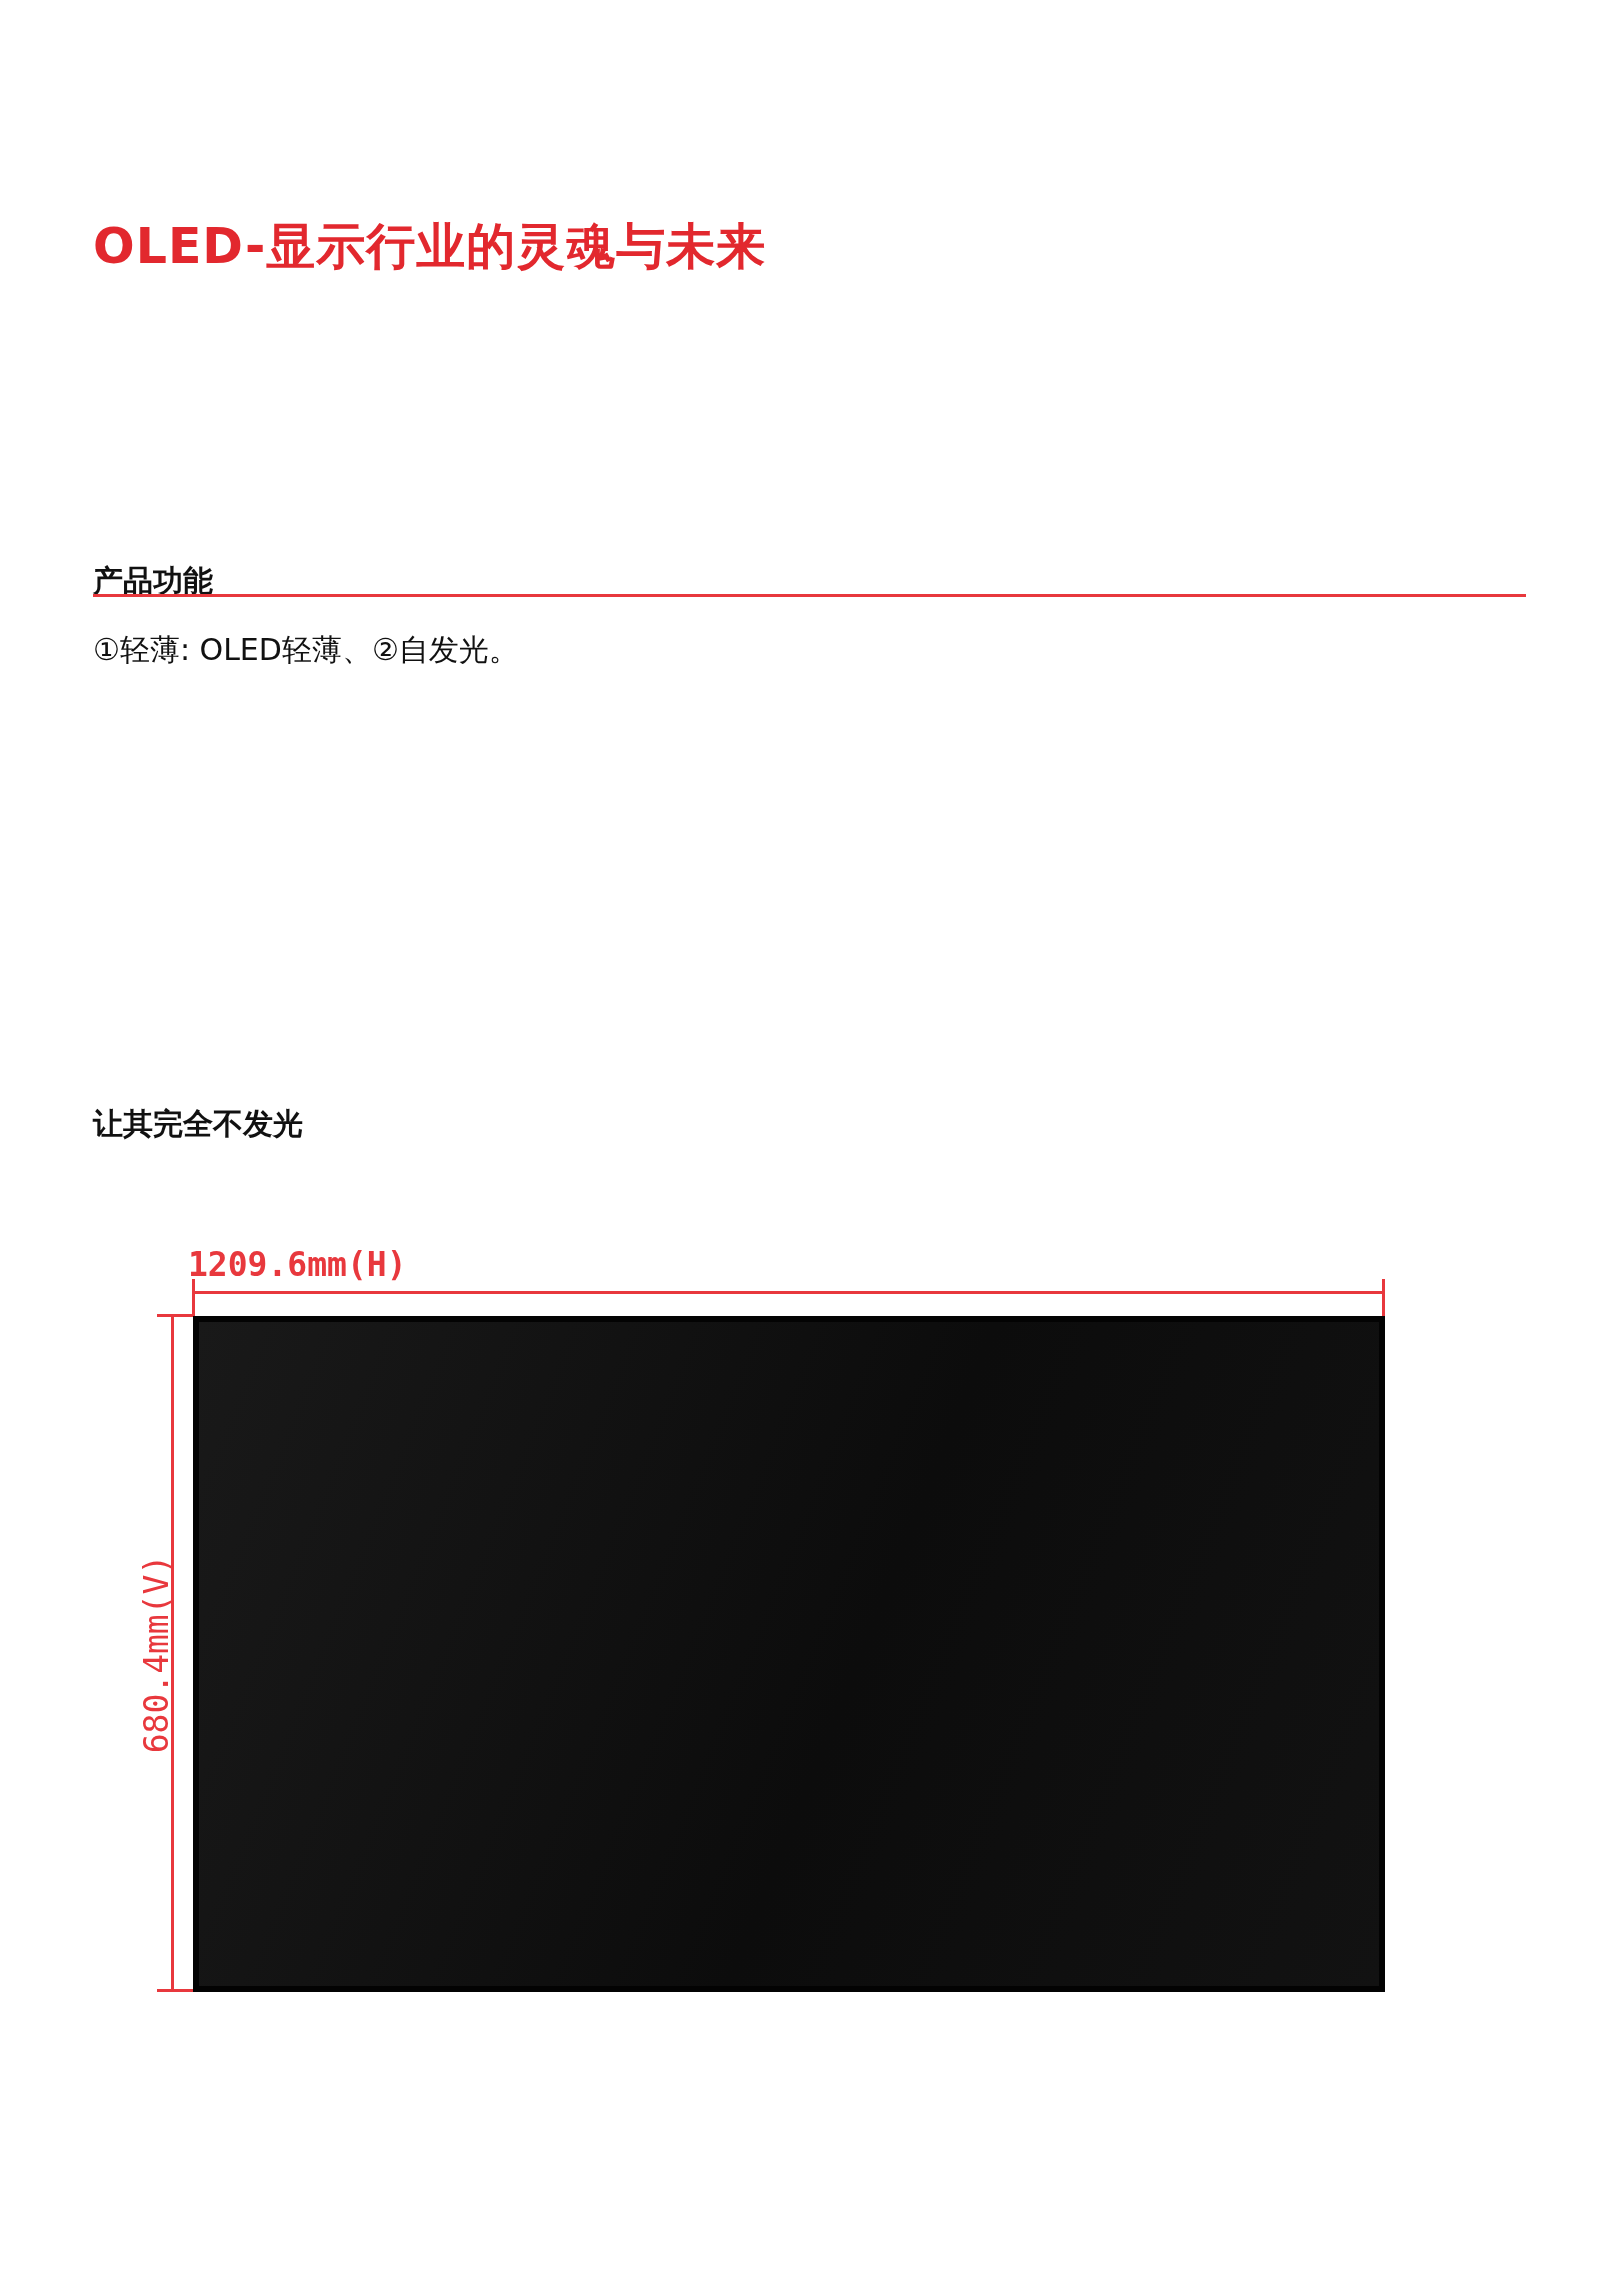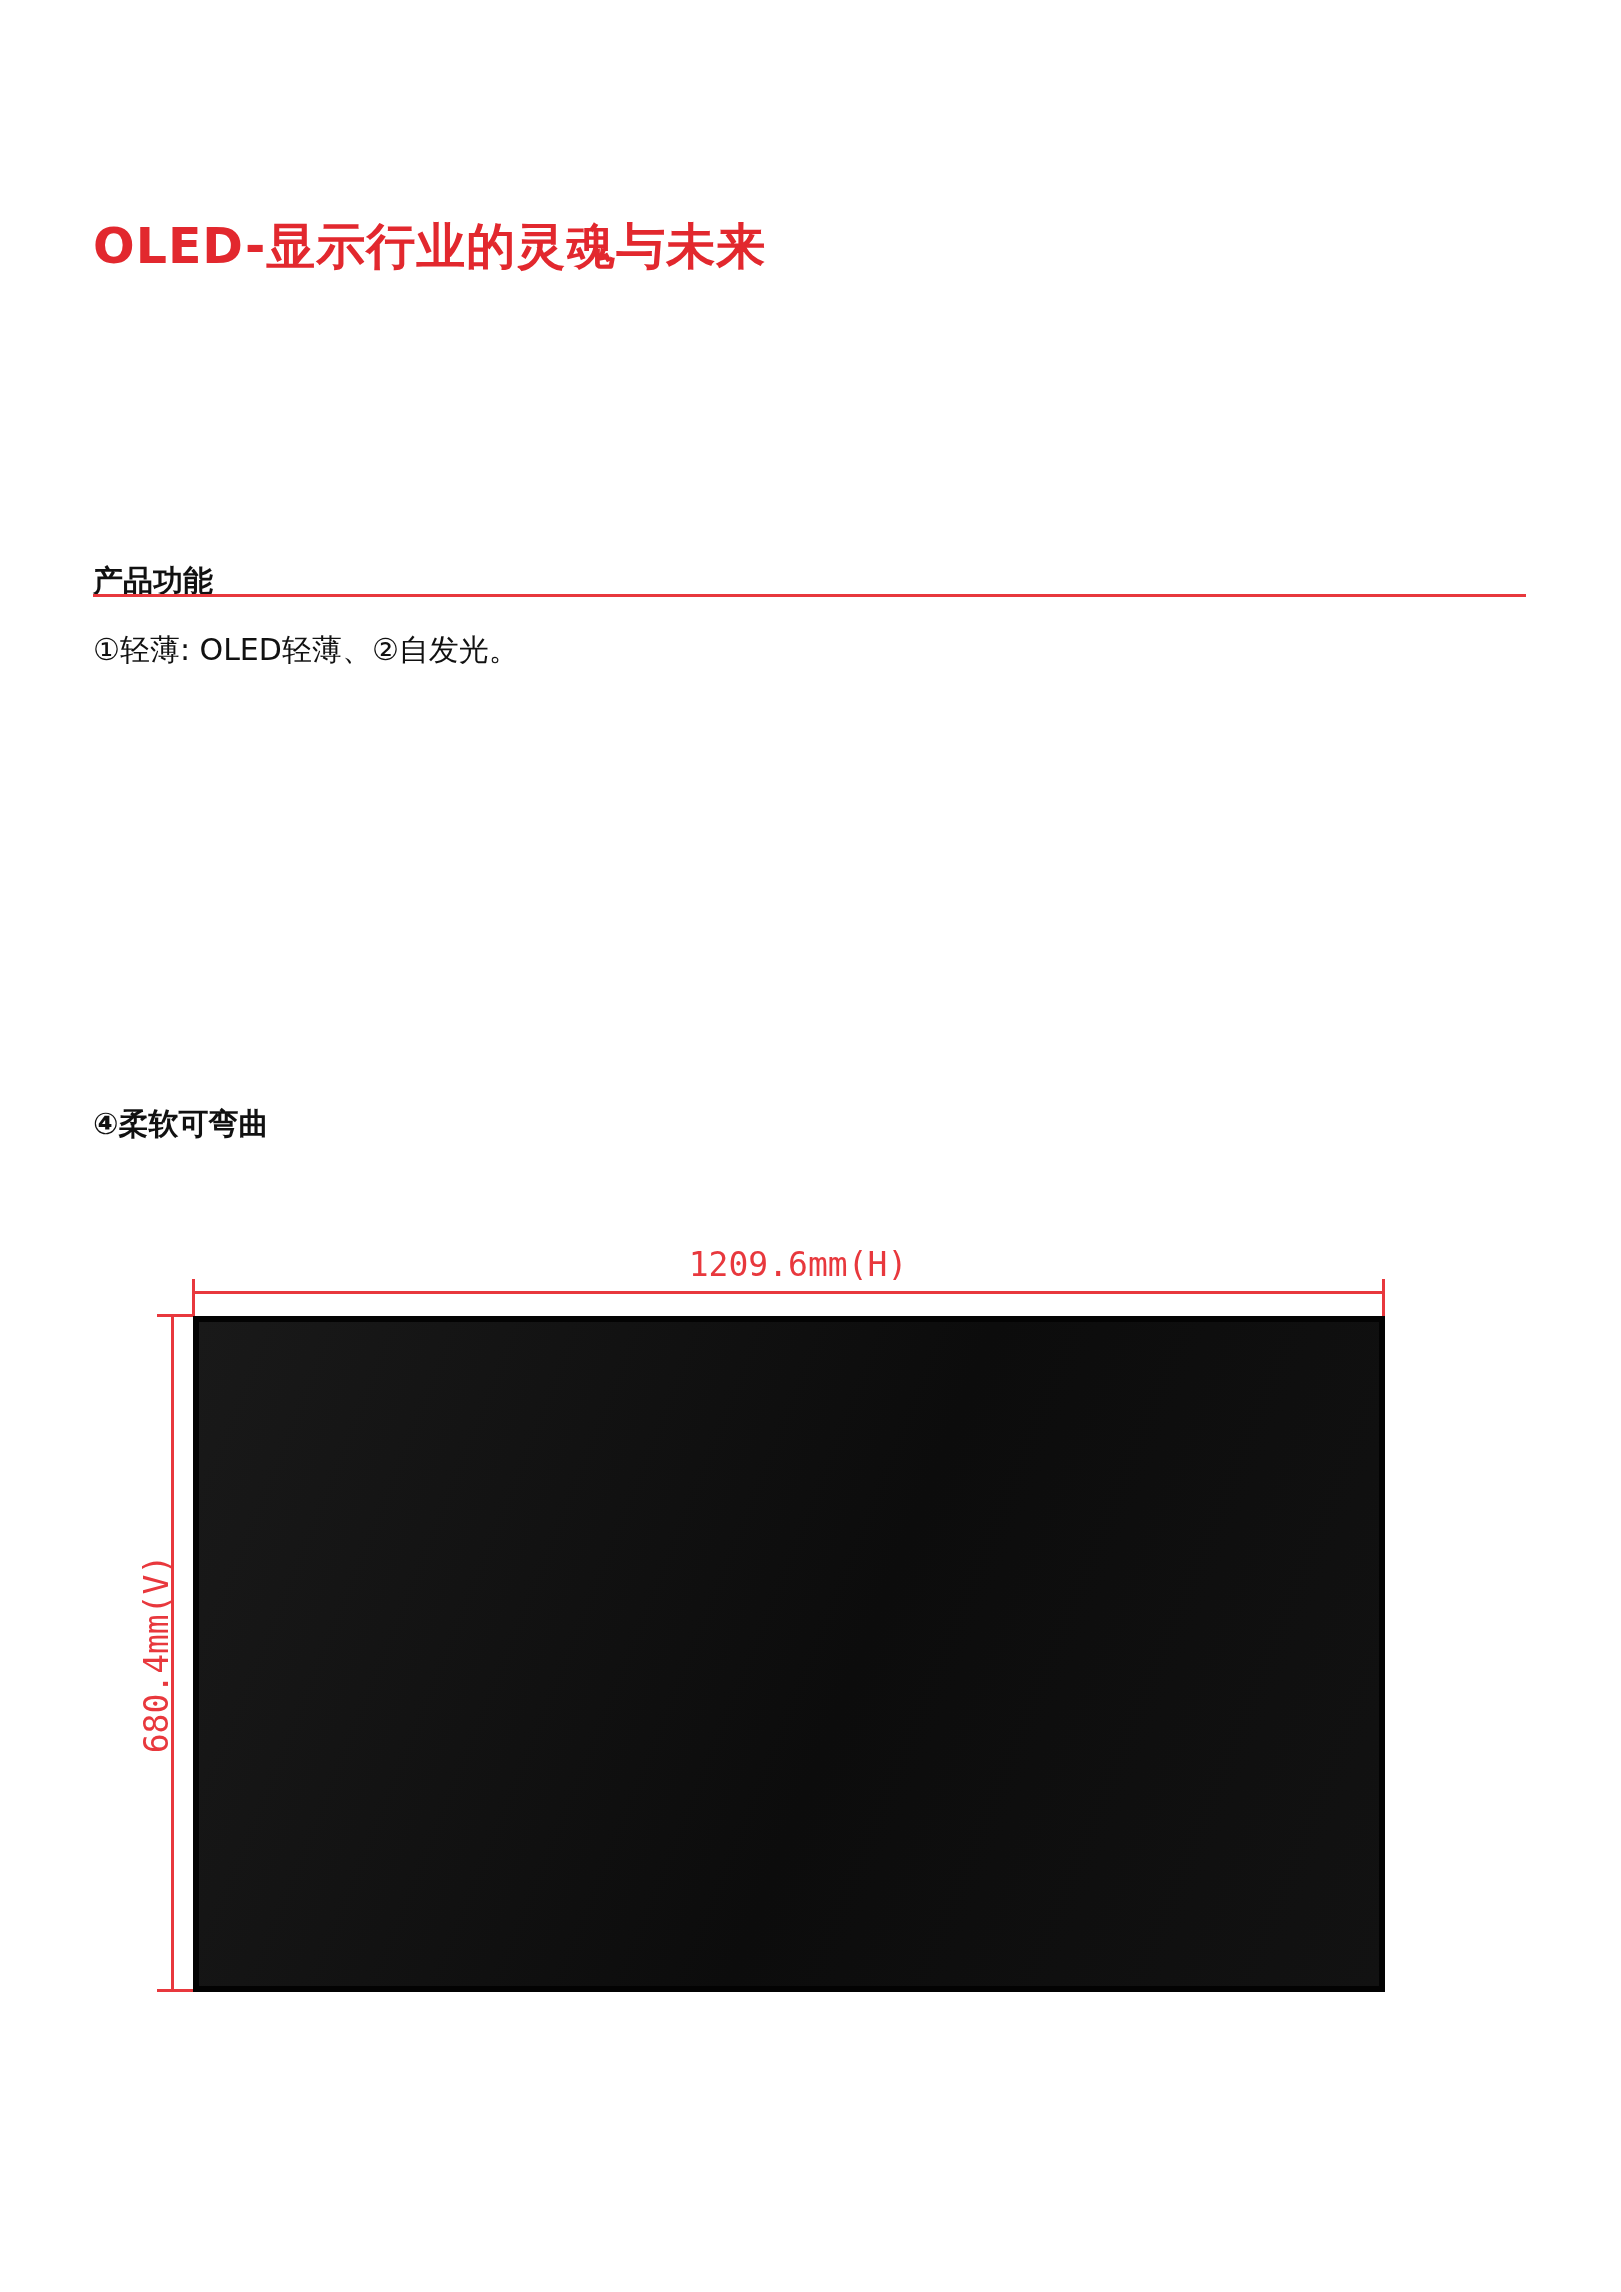--- a/index.html
+++ b/index.html
@@ -55,22 +55,22 @@
   }
   .dim{position:absolute;background:var(--line-red);}
   .dim-label{
     position:absolute;
     color:var(--line-red);
     font-family:"DejaVu Sans Mono","Liberation Mono",monospace;
     font-size:33px;font-weight:400;
     white-space:nowrap;
   }
   .dim-label.horizontal{
-    left:202px;top:1245px;width:1192px;
-    text-align:center;
+    left:188px;top:1245px;width:1192px;
+    font-weight:bold;
   }
   .dim-label.vertical{
     left:156px;top:1654px;
     transform:translate(-50%,-50%) rotate(-90deg);
   }
   .h-dim-line{left:193px;top:1291px;width:1192px;height:2.9px;}
   .tick-left-v{left:192px;top:1279px;width:2.9px;height:37px;}
   .tick-right-v{left:1382px;top:1279px;width:2.9px;height:37px;}
   .v-dim-line{left:171px;top:1316px;width:2.9px;height:675px;}
   .tick-top-h{left:157px;top:1314px;width:36px;height:2.9px;}
@@ -91,21 +91,21 @@
   <div class="intro">
   </div>
 
   <h2 class="section-heading">产品功能</h2>
   <div class="section-underline"></div>
 
   <div class="feature-list">
     <div class="feature-item">①轻薄: OLED轻薄、②自发光。</div>
   </div>
 
-  <h2 class="drawing-heading">④柔软可弯曲</h2>
+  <h2 class="drawing-heading">让其完全不发光</h2>
 
   <div>
     <div class="dim-label horizontal">1209.6mm(H)</div>
     <div class="dim h-dim-line"></div>
     <div class="dim tick-left-v"></div>
     <div class="dim tick-right-v"></div>
 
     <div class="dim v-dim-line"></div>
     <div class="dim tick-top-h"></div>
     <div class="dim tick-bottom-h"></div>

